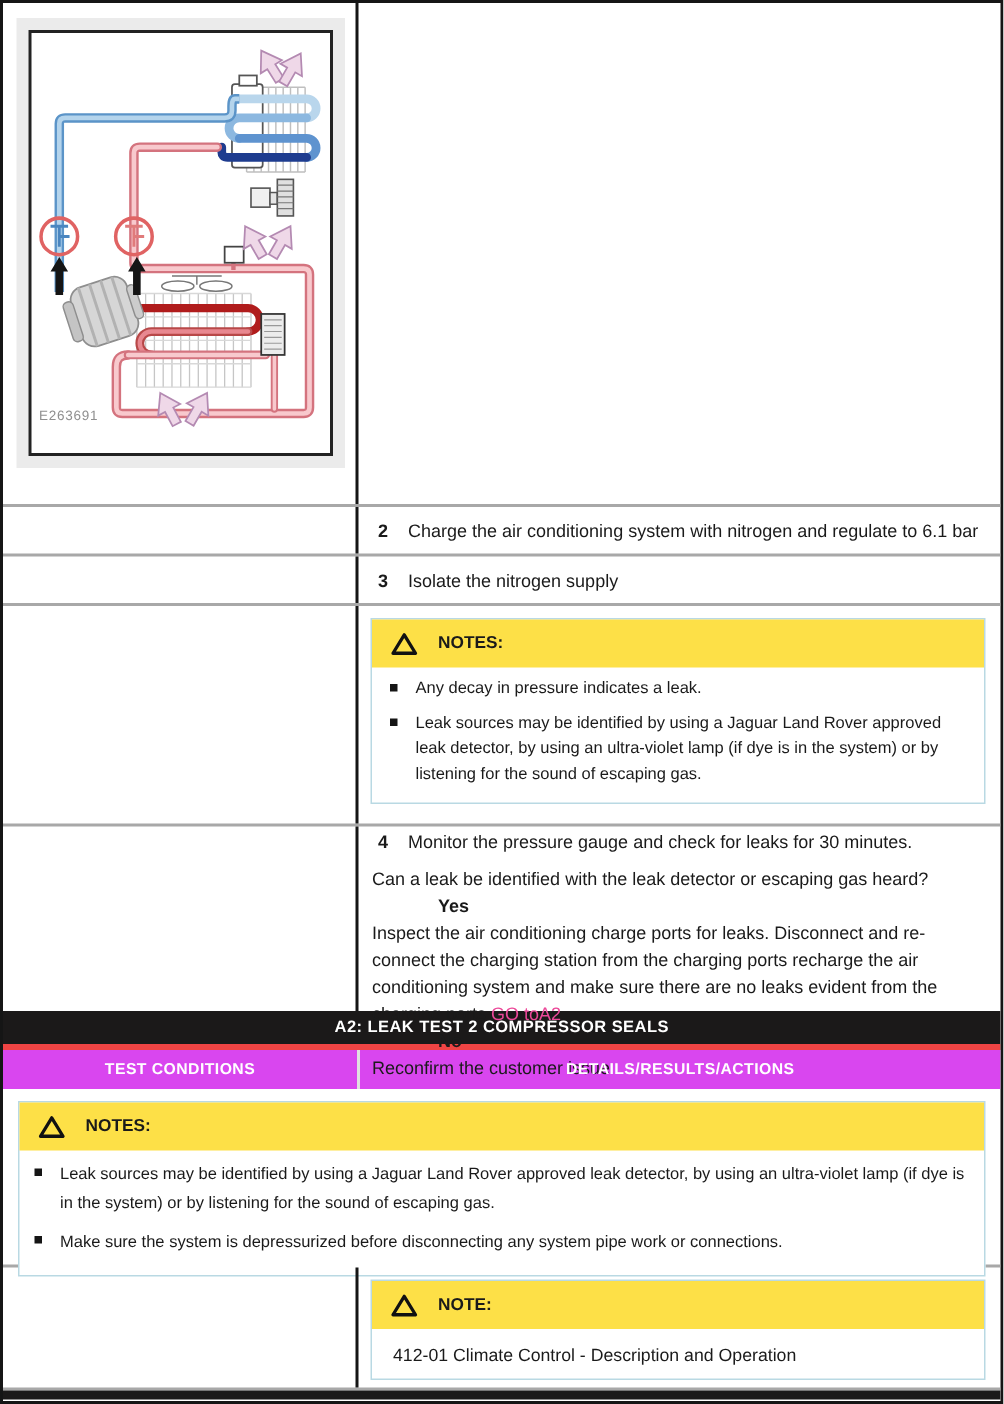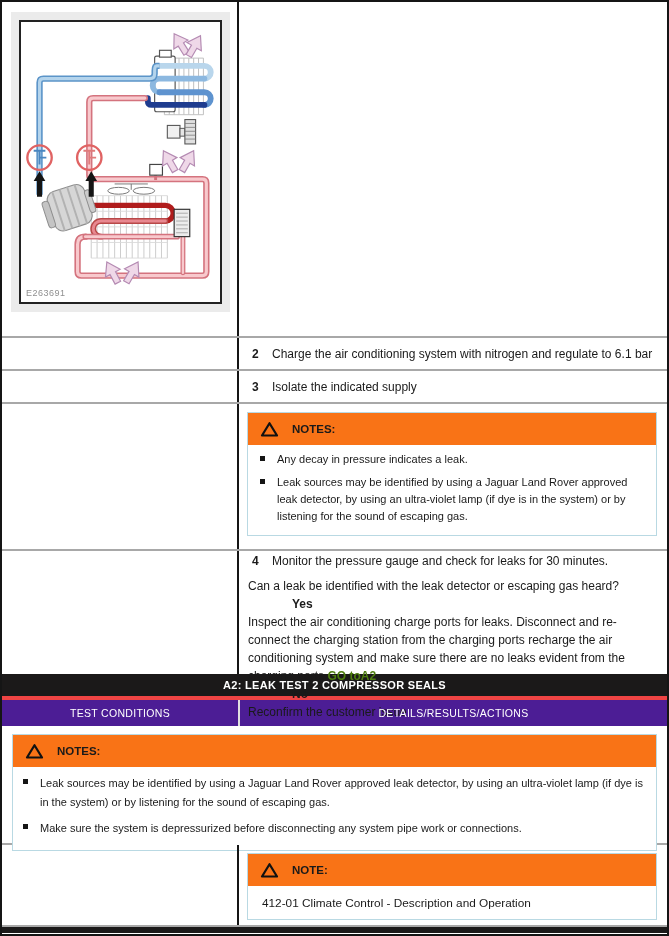--- a/index.html
+++ b/index.html
@@ -13,42 +13,42 @@
 
   .r-diagram { height:336px; }
   .r-step { height:33px; }
   .r-notes1 { height:147px; }
   .r-decision { height:123px; border-bottom:none; }
   .r-fullnotes { height:119px; }
   .r-lastnote { height:82px; }
 
   .fig-outer { margin:10px 9px; background:#ebebeb; padding:8px; width:219px; height:300px; }
   .fig-inner { background:#fff; border:2px solid #222; width:100%; height:100%; position:relative; }
-  .fig-label { position:absolute; left:5px; bottom:4px; font-size:9px; color:#8f8f8f; letter-spacing:0.5px; }
+  .fig-label { position:absolute; left:5px; bottom:20px; font-size:9px; color:#8f8f8f; letter-spacing:0.5px; }
 
   .step-line { display:flex; padding:9px 10px 0 13px; line-height:15px; }
   .step-num { font-weight:bold; width:14px; flex:none; }
   .step-text { padding-left:6px; }
 
   .notebox { border:1px solid #b9d9e3; background:#fff; }
-  .nb-hdr { background:#f97316; height:28px; display:flex; align-items:center; padding:16px 12px; gap:13px; }
+  .nb-hdr { background:#fde047; height:28px; display:flex; align-items:center; padding:16px 12px; gap:13px; }
   .nb-title { font-weight:bold; font-size:11.5px; color:#1a1a1a; }
   .nb-body { padding:6px 12px 4px 12px; }
   .nb-item { display:flex; gap:12px; margin-bottom:6px; line-height:17px; font-size:11px; }
   .nb-sq { width:5px; height:5px; background:#151515; flex:none; margin-top:5px; }
 
   .box-n1 { margin:8px 10px 0 8px; }
   .step4 { margin-top:9px; }
 
   .decision { padding:26px 12px 0 9px; line-height:18px; }
   .opt-label { font-weight:bold; margin-left:44px; }
-  .golink { color:#4d7c0f; font-weight:bold; }
+  .golink { color:#ec4899; font-weight:normal; }
 
   .bar-title { height:26px; background:#1b1919; color:#fff; display:flex; align-items:center; justify-content:center; font-weight:bold; font-size:11px; letter-spacing:0.3px; border-bottom:4px solid #ef4444; }
-  .bar-cols { height:26px; display:flex; background:#4c1d95; color:#fff; font-weight:normal; font-size:10.5px; letter-spacing:0.3px;text-align:right; }
+  .bar-cols { height:26px; display:flex; background:#d946ef; color:#fff; font-weight:bold; font-size:10.5px; letter-spacing:0.3px;text-align:right; }
   .bar-col-left { width:238px; flex:none; display:flex; align-items:center; justify-content:center; border-right:2px solid #e0e0e0; }
   .bar-col-right { flex:1; display:flex; align-items:center; justify-content:center; }
 
   .box-full { margin:8px 10px 0 10px; }
   .box-full .nb-body { padding:7px 12px 5px 10px; }
   .box-full .nb-item { line-height:19px; margin-bottom:7px; }
 
   .box-last { margin:8px 10px 8px 8px; }
   .nb-lines { padding:8px 12px 6px 14px; line-height:19px; font-size:11.8px; }
 
@@ -177,21 +177,21 @@
         <span class="step-text">Charge the air conditioning system with nitrogen and regulate to 6.1 bar</span>
       </div>
     </div>
   </div>
 
   <div class="row r-step">
     <div class="cell-left"></div>
     <div class="cell-right">
       <div class="step-line">
         <span class="step-num">3</span>
-        <span class="step-text">Isolate the indicated supply</span>
+        <span class="step-text">Isolate the nitrogen supply</span>
       </div>
     </div>
   </div>
 
   <div class="row r-notes1">
     <div class="cell-left"></div>
     <div class="cell-right">
       <div class="notebox box-n1">
         <div class="nb-hdr">
           <svg class="tri-icon" width="19" height="17" viewBox="0 0 19 17">

